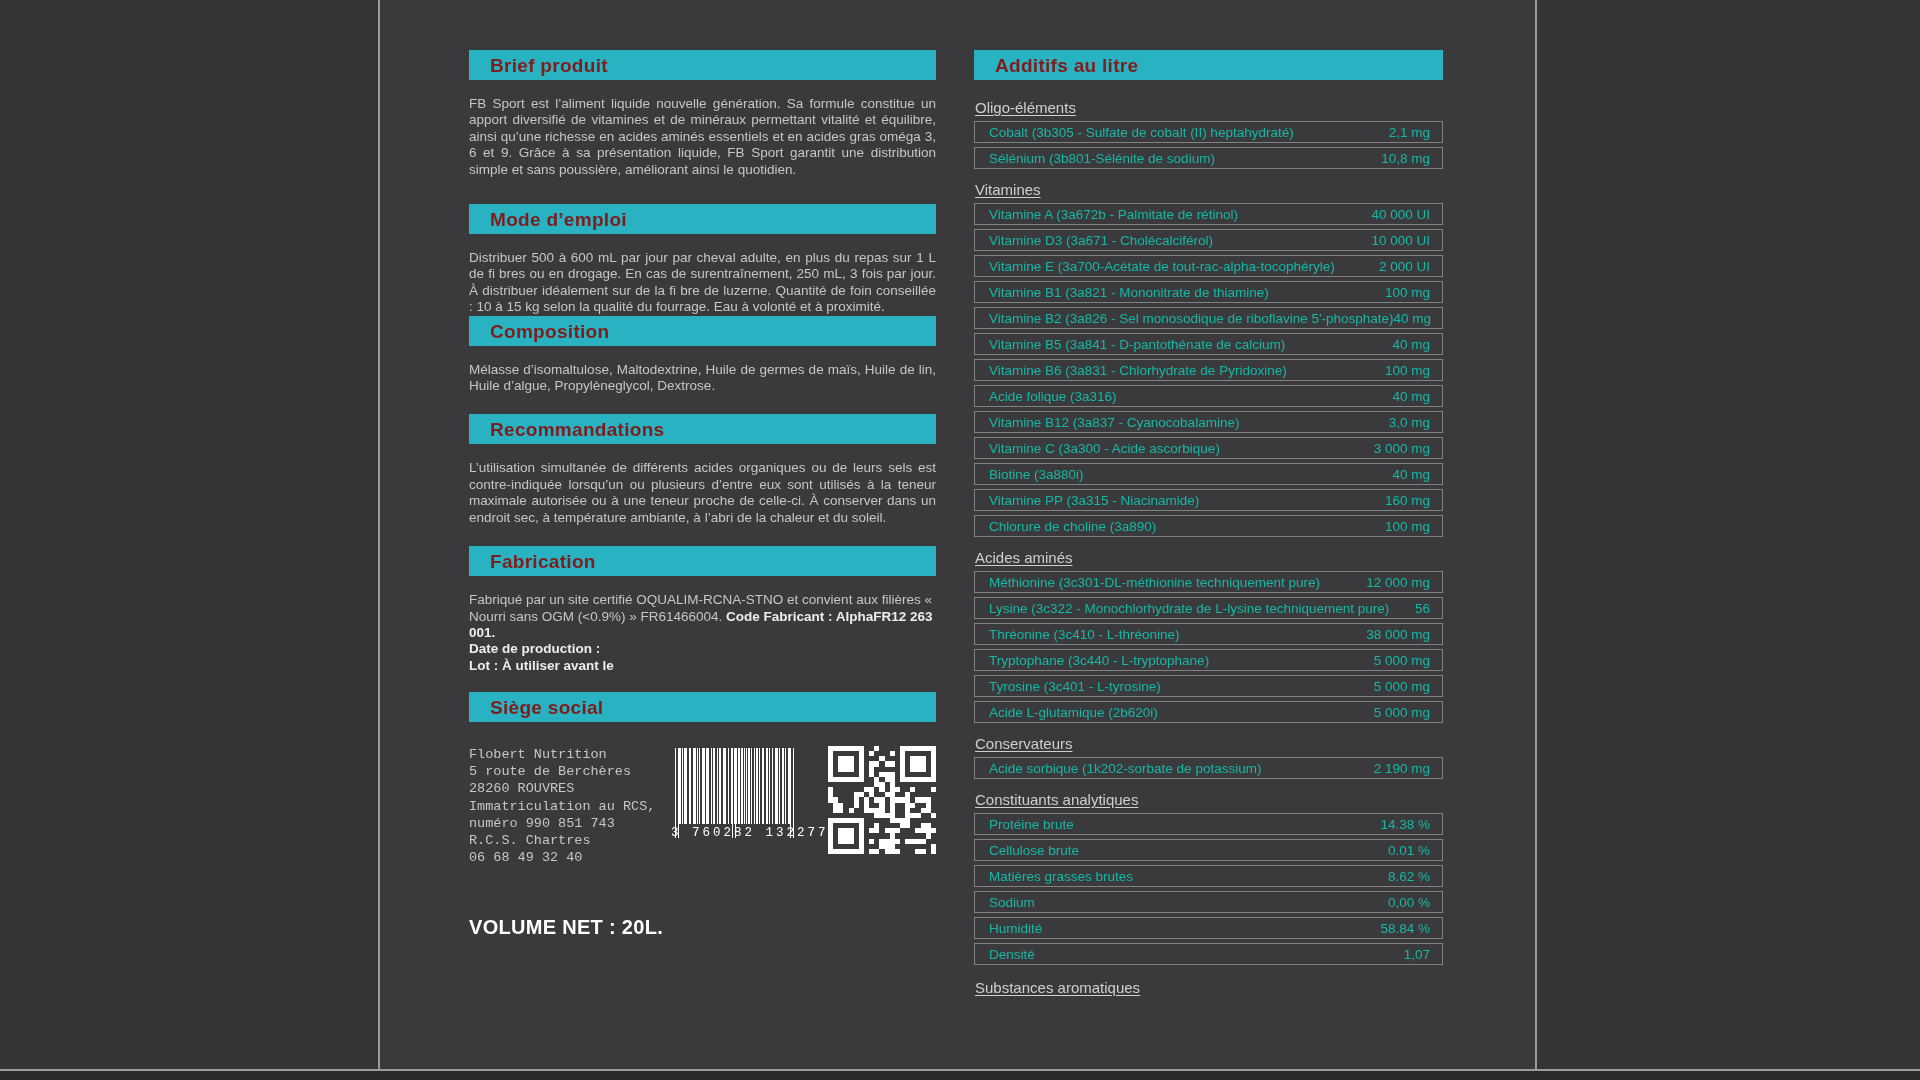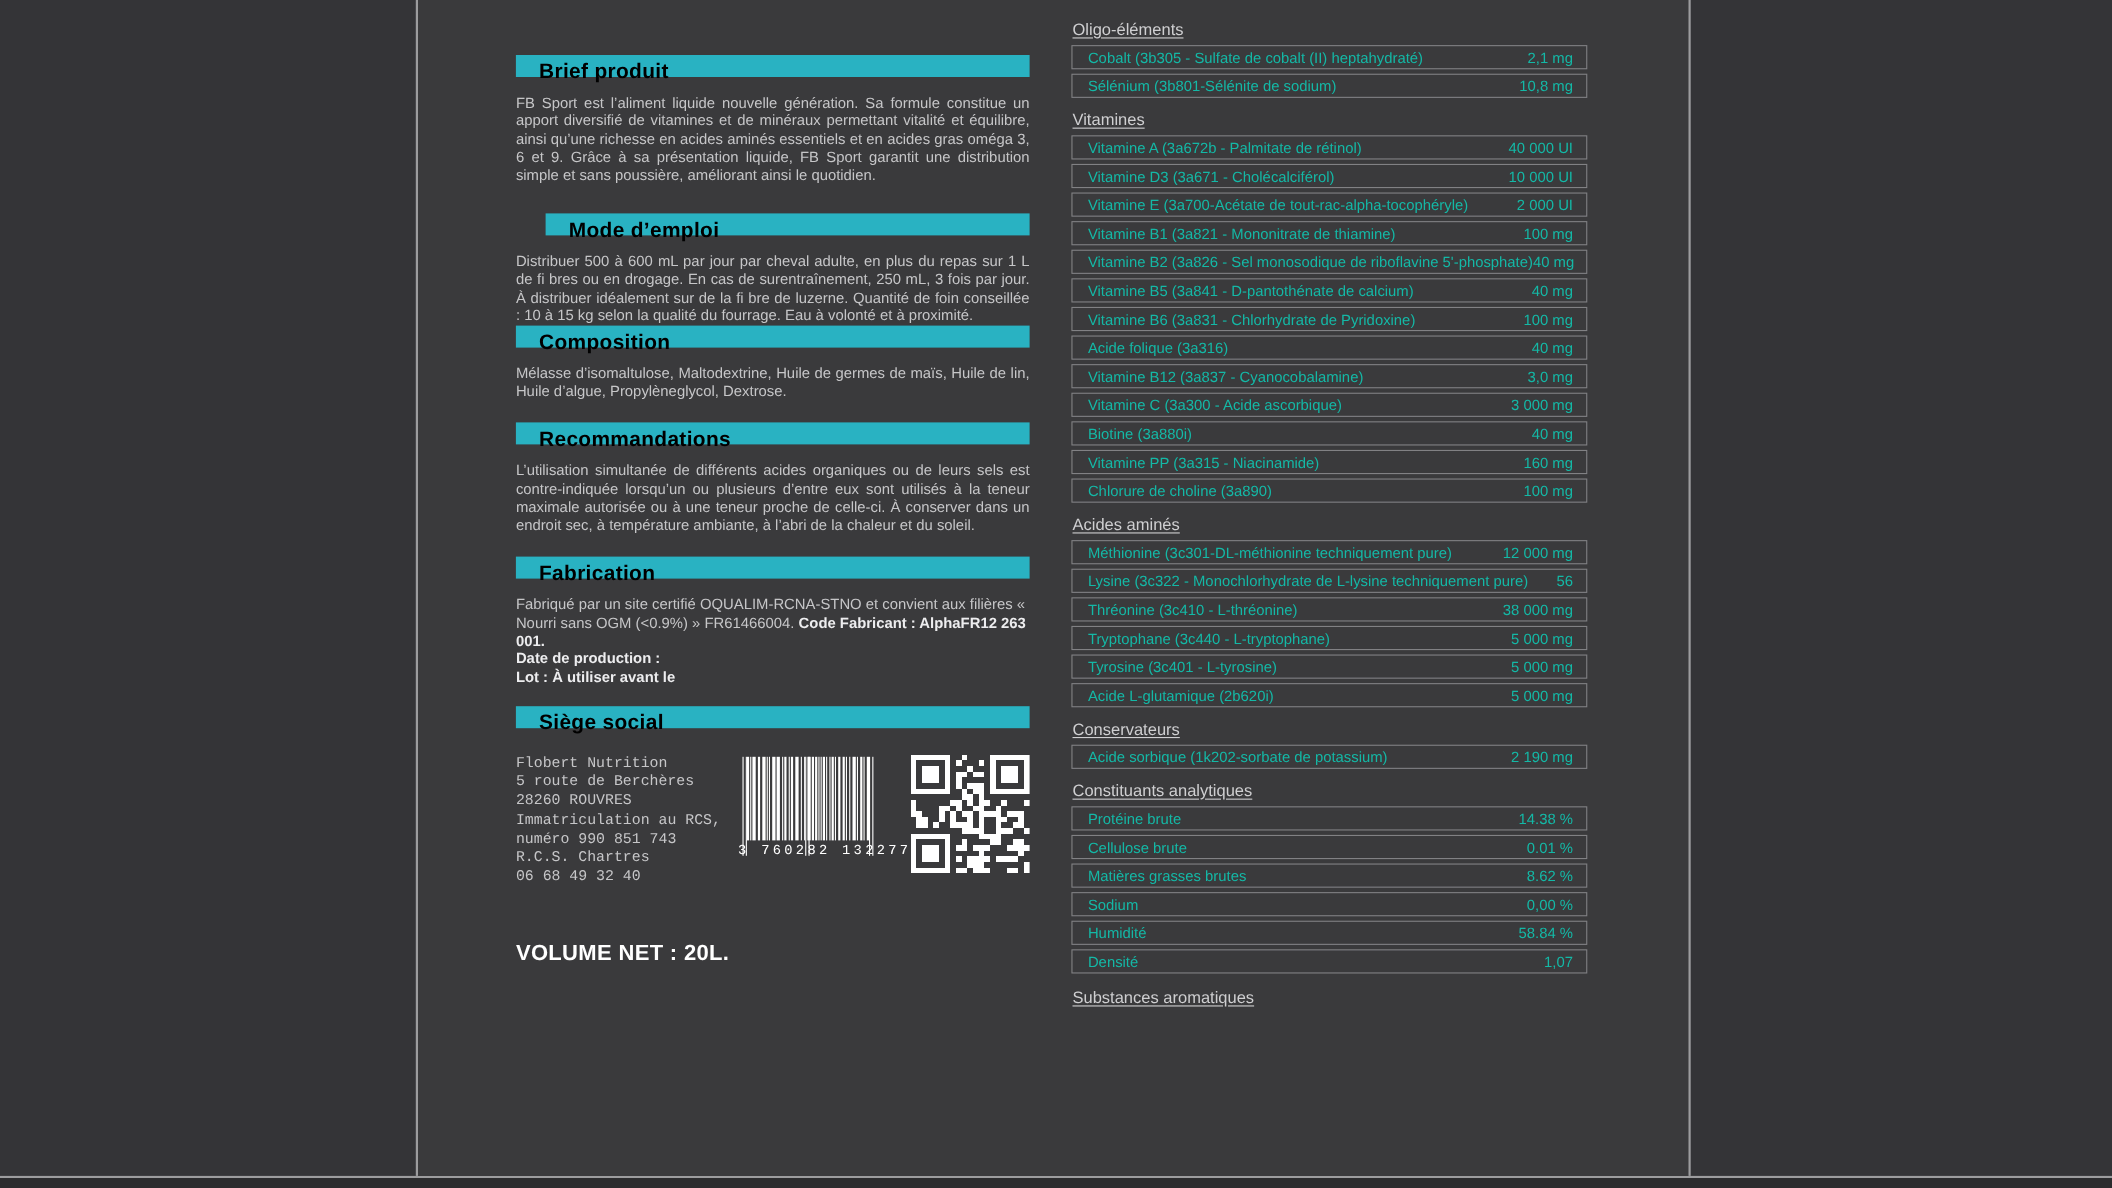--- a/index.html
+++ b/index.html
@@ -15,33 +15,33 @@
   .page{
     position:absolute;left:378px;top:0;width:1159px;height:1069px;
     box-sizing:border-box;background:#3a3a3c;
     border-left:2px solid #9c9c9e;border-right:2px solid #9c9c9e;
   }
   .col{position:absolute;top:0;}
   .col-left{left:89px;width:467px;}
   .col-right{left:594px;width:469px;}
 
   .bar{
-    height:20px;background:var(--accent,#29b2c2);
-    color:#000000;font-weight:bold;font-size:19px;line-height:31px;
+    height:30px;background:var(--accent,#29b2c2);
+    color:#7f1d1d;font-weight:bold;font-size:19px;line-height:31px;
     padding-left:21px;letter-spacing:.3px;
   }
   .body-text{
     margin-top:16px;color:#c6c6c8;font-size:13.5px;line-height:16.4px;
     text-align:justify;
   }
   .body-text b{color:#ededef;}
 
   
   .sections > div:nth-of-type(1) .bar{margin-top:50px;}
-  .sections > div:nth-of-type(2) .bar{margin-top:26px;margin-left:27px;}
+  .sections > div:nth-of-type(2) .bar{margin-top:26px;}
   .sections > div:nth-of-type(3) .bar{margin-top:0;}
   .sections > div:nth-of-type(4) .bar{margin-top:20px;}
   .fab .bar{margin-top:20px;}
   .fab .body-text{text-align:left;}
   .siege .bar{margin-top:18px;}
 
   .siege-row{position:relative;height:152px;margin-top:24px;font-family:Liberation Mono, monospace;}
   .addr{white-space:pre-line;color:#c6c6c8;font-size:13.5px;line-height:17px;}
   .addr.second{margin-top:1px;}
 
@@ -402,20 +402,23 @@
               <rect x="20" y="20" width="1" height="1"></rect>
             </svg>
         </div>
       </div>
       <div class="volume">VOLUME NET : 20L.</div>
     </div>
 
   </div>
 
   <div class="col col-right">
+    <div class="bar" style="margin-top:50px;">
+      <span>Additifs au litre</span>
+    </div>
 
     <div class="groups">
 
         <div class="group">
           <div class="glabel">Oligo-éléments</div>
           <div class="rows">
 
               <div class="trow">
                 <span class="tname">Cobalt (3b305 - Sulfate de cobalt (II) heptahydraté)</span>
                 <span class="tval">2,1 mg</span>

